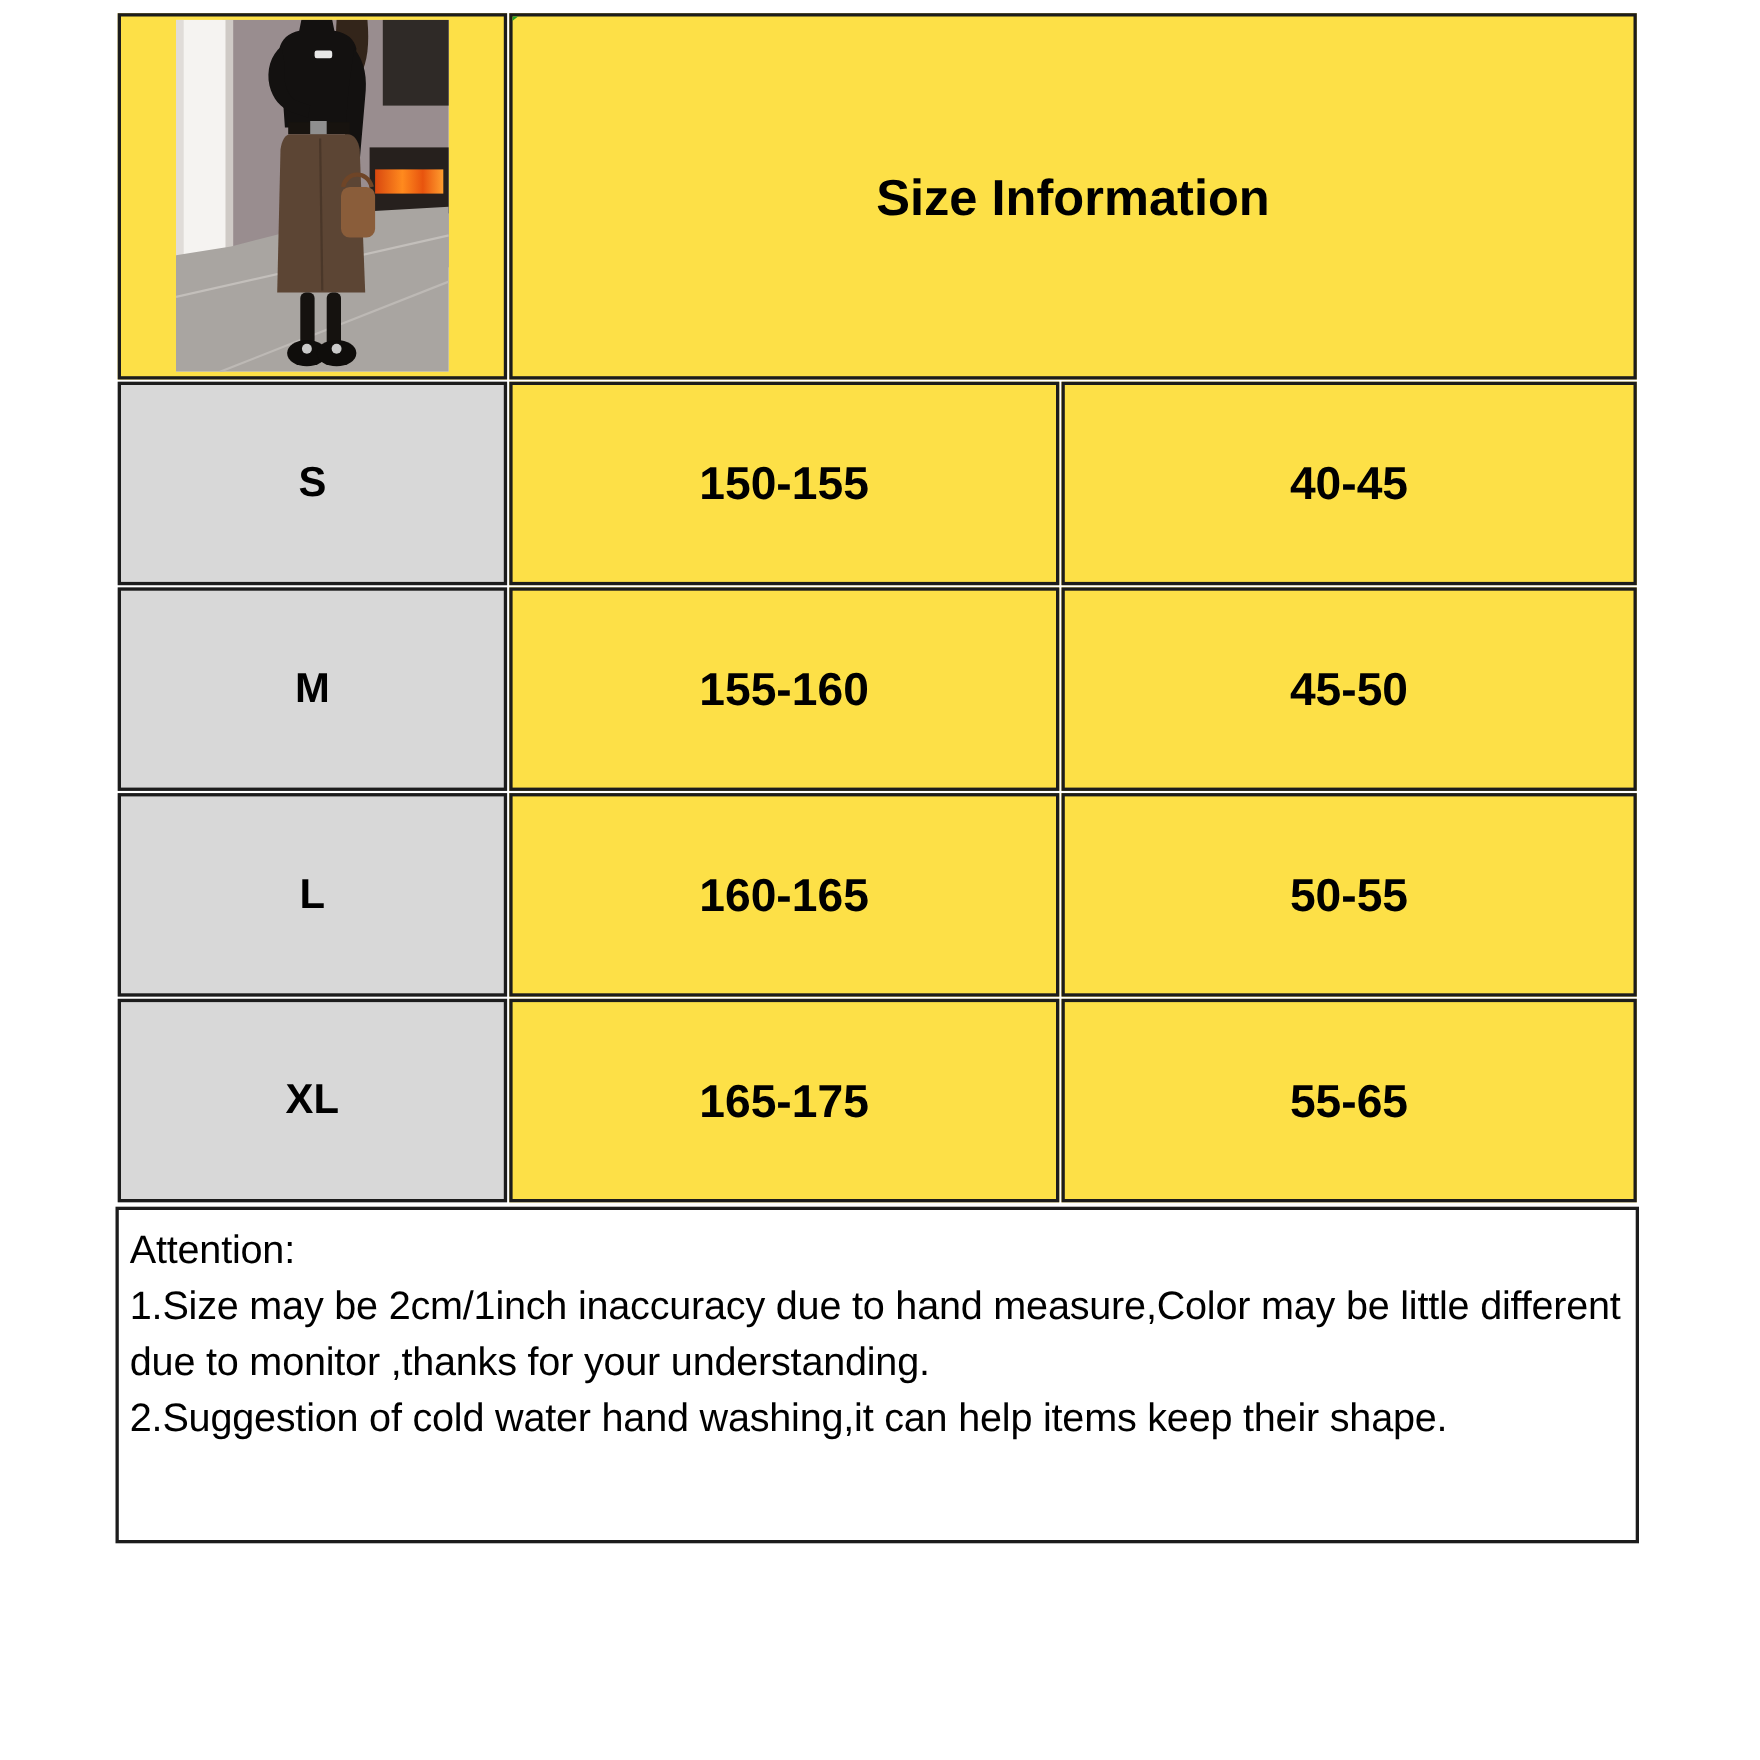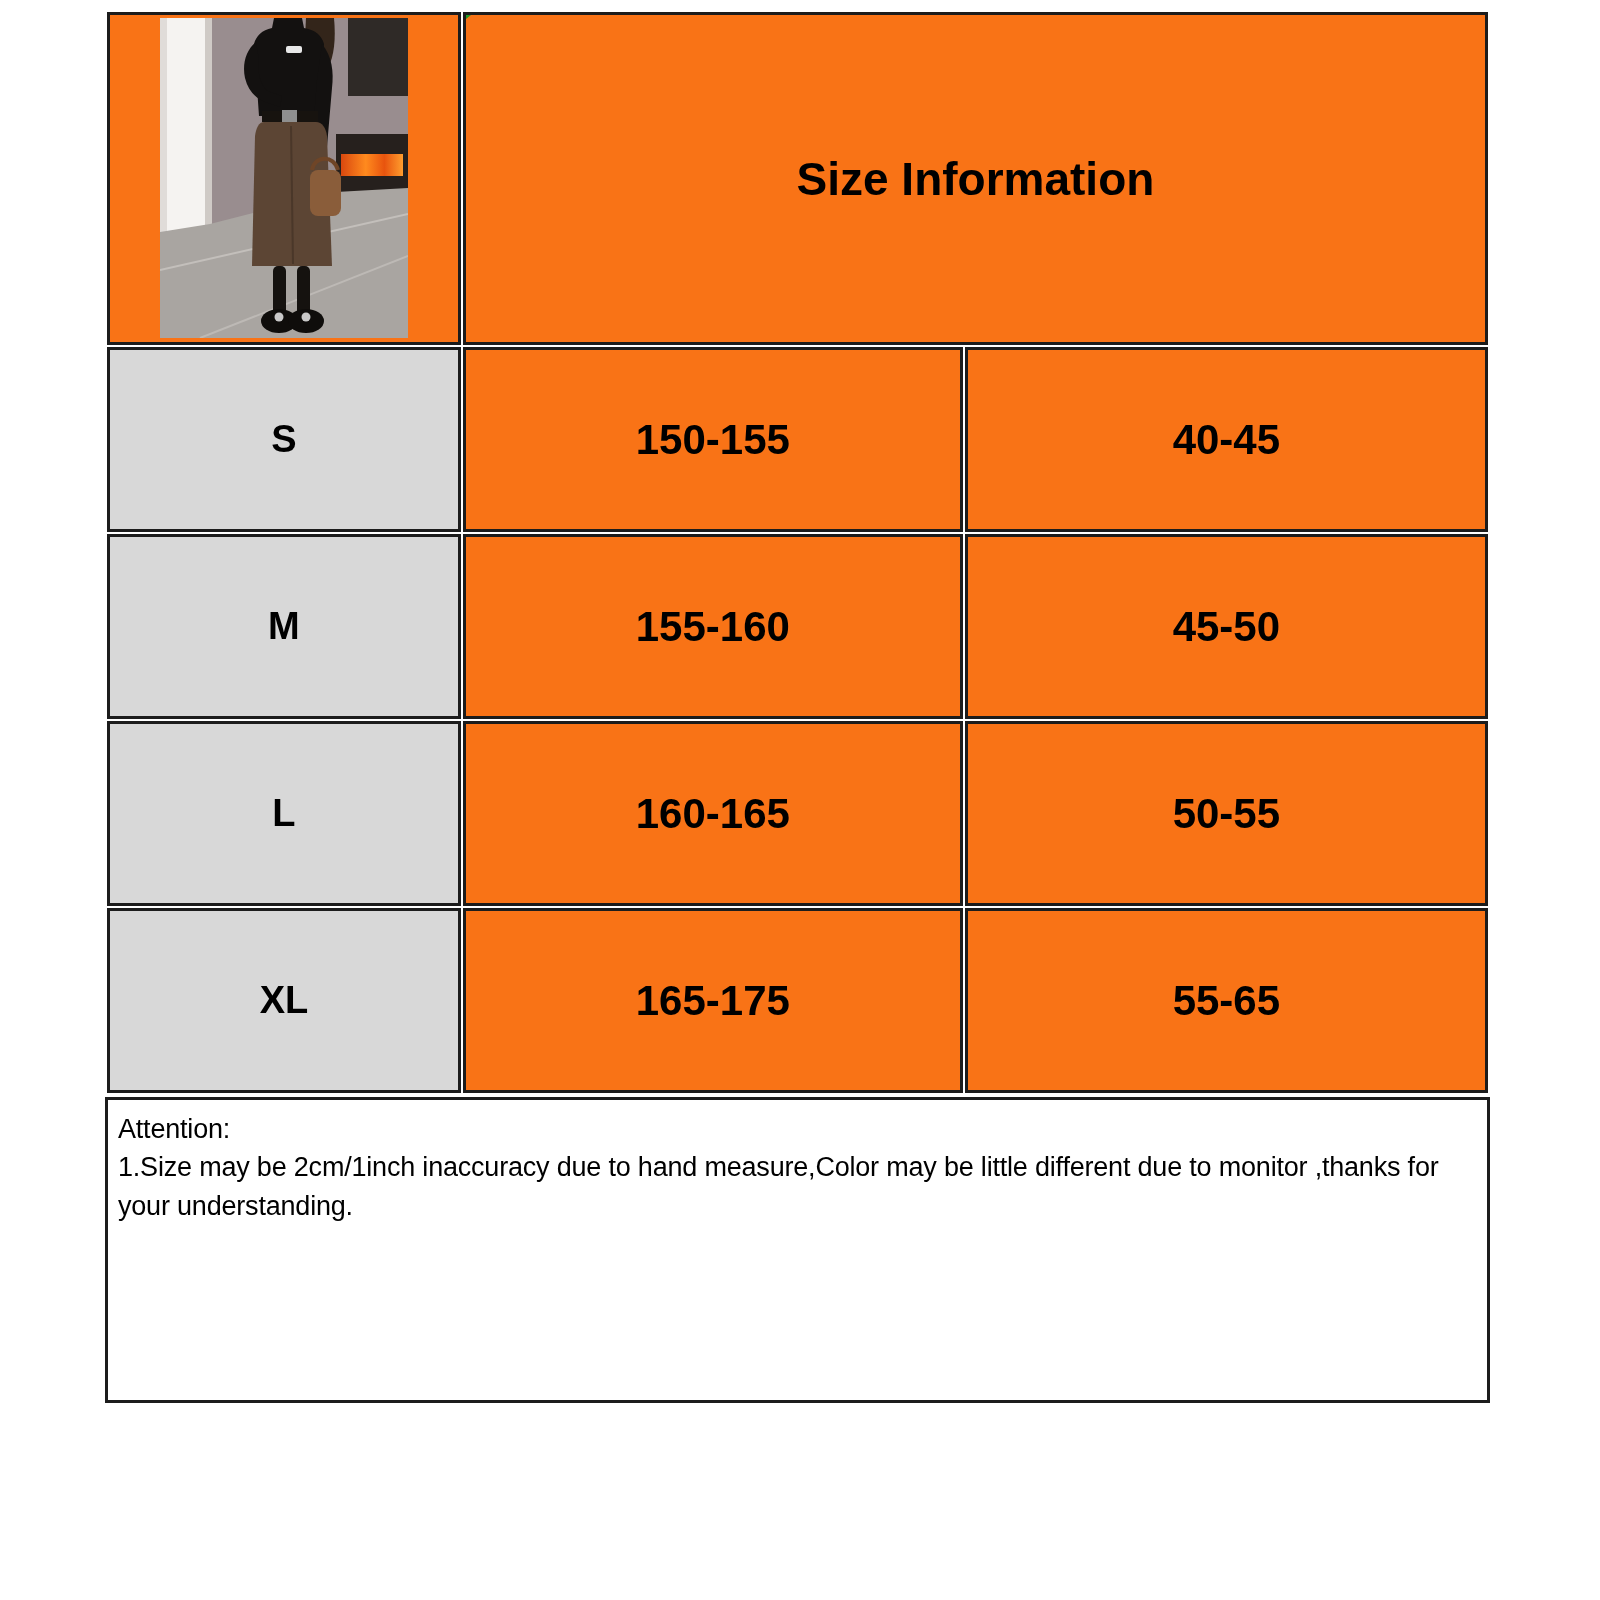--- a/index.html
+++ b/index.html
@@ -19,21 +19,21 @@
     width: 1385px;
   }
   table.size-table {
     width: 100%;
     border-collapse: separate;
     border-spacing: 2px;
     table-layout: fixed;
   }
   .size-table td, .size-table th {
     border: 3px solid #1c1c1c;
-    background: #f97316;
+    background: #fde047;
     text-align: center;
     vertical-align: middle;
     padding: 0;
     overflow: hidden;
   }
   tr.row-top td { height: 324px; }
   td.photo-cell {
     vertical-align: top;
     padding-top: 3px;
   }
@@ -69,21 +69,21 @@
     font-weight: bold;
     font-size: 38px;
   }
   .attention-box {
     margin-top: 2px;
     border: 3px solid #1c1c1c;
     background: #ffffff;
     box-sizing: border-box;
     height: 306px;
     padding: 10px 12px 0 10px;
-    font-size: 27px;
+    font-size: 36px;
     line-height: 1.42;
     letter-spacing: -0.2px;
     text-align: left;
   }
   .photo-svg { display: block; margin: 0 auto; }
 </style>
 </head>
 <body>
 
 <div class="sheet">
@@ -181,15 +181,16 @@
       <td class="size-cell">XL</td>
       <td>165-175</td>
       <td>55-65</td>
     </tr>
   </tbody>
     </table>
 
   <div class="attention-box">
     <div>Attention:</div>
     <div>1.Size may be 2cm/1inch inaccuracy due to hand measure,Color may be little different due to monitor ,thanks for your understanding.</div>
+    <div>2.Suggestion of cold water hand washing,it can help items keep their shape.</div>
   </div>
 
 </div>
 
 </body></html>

